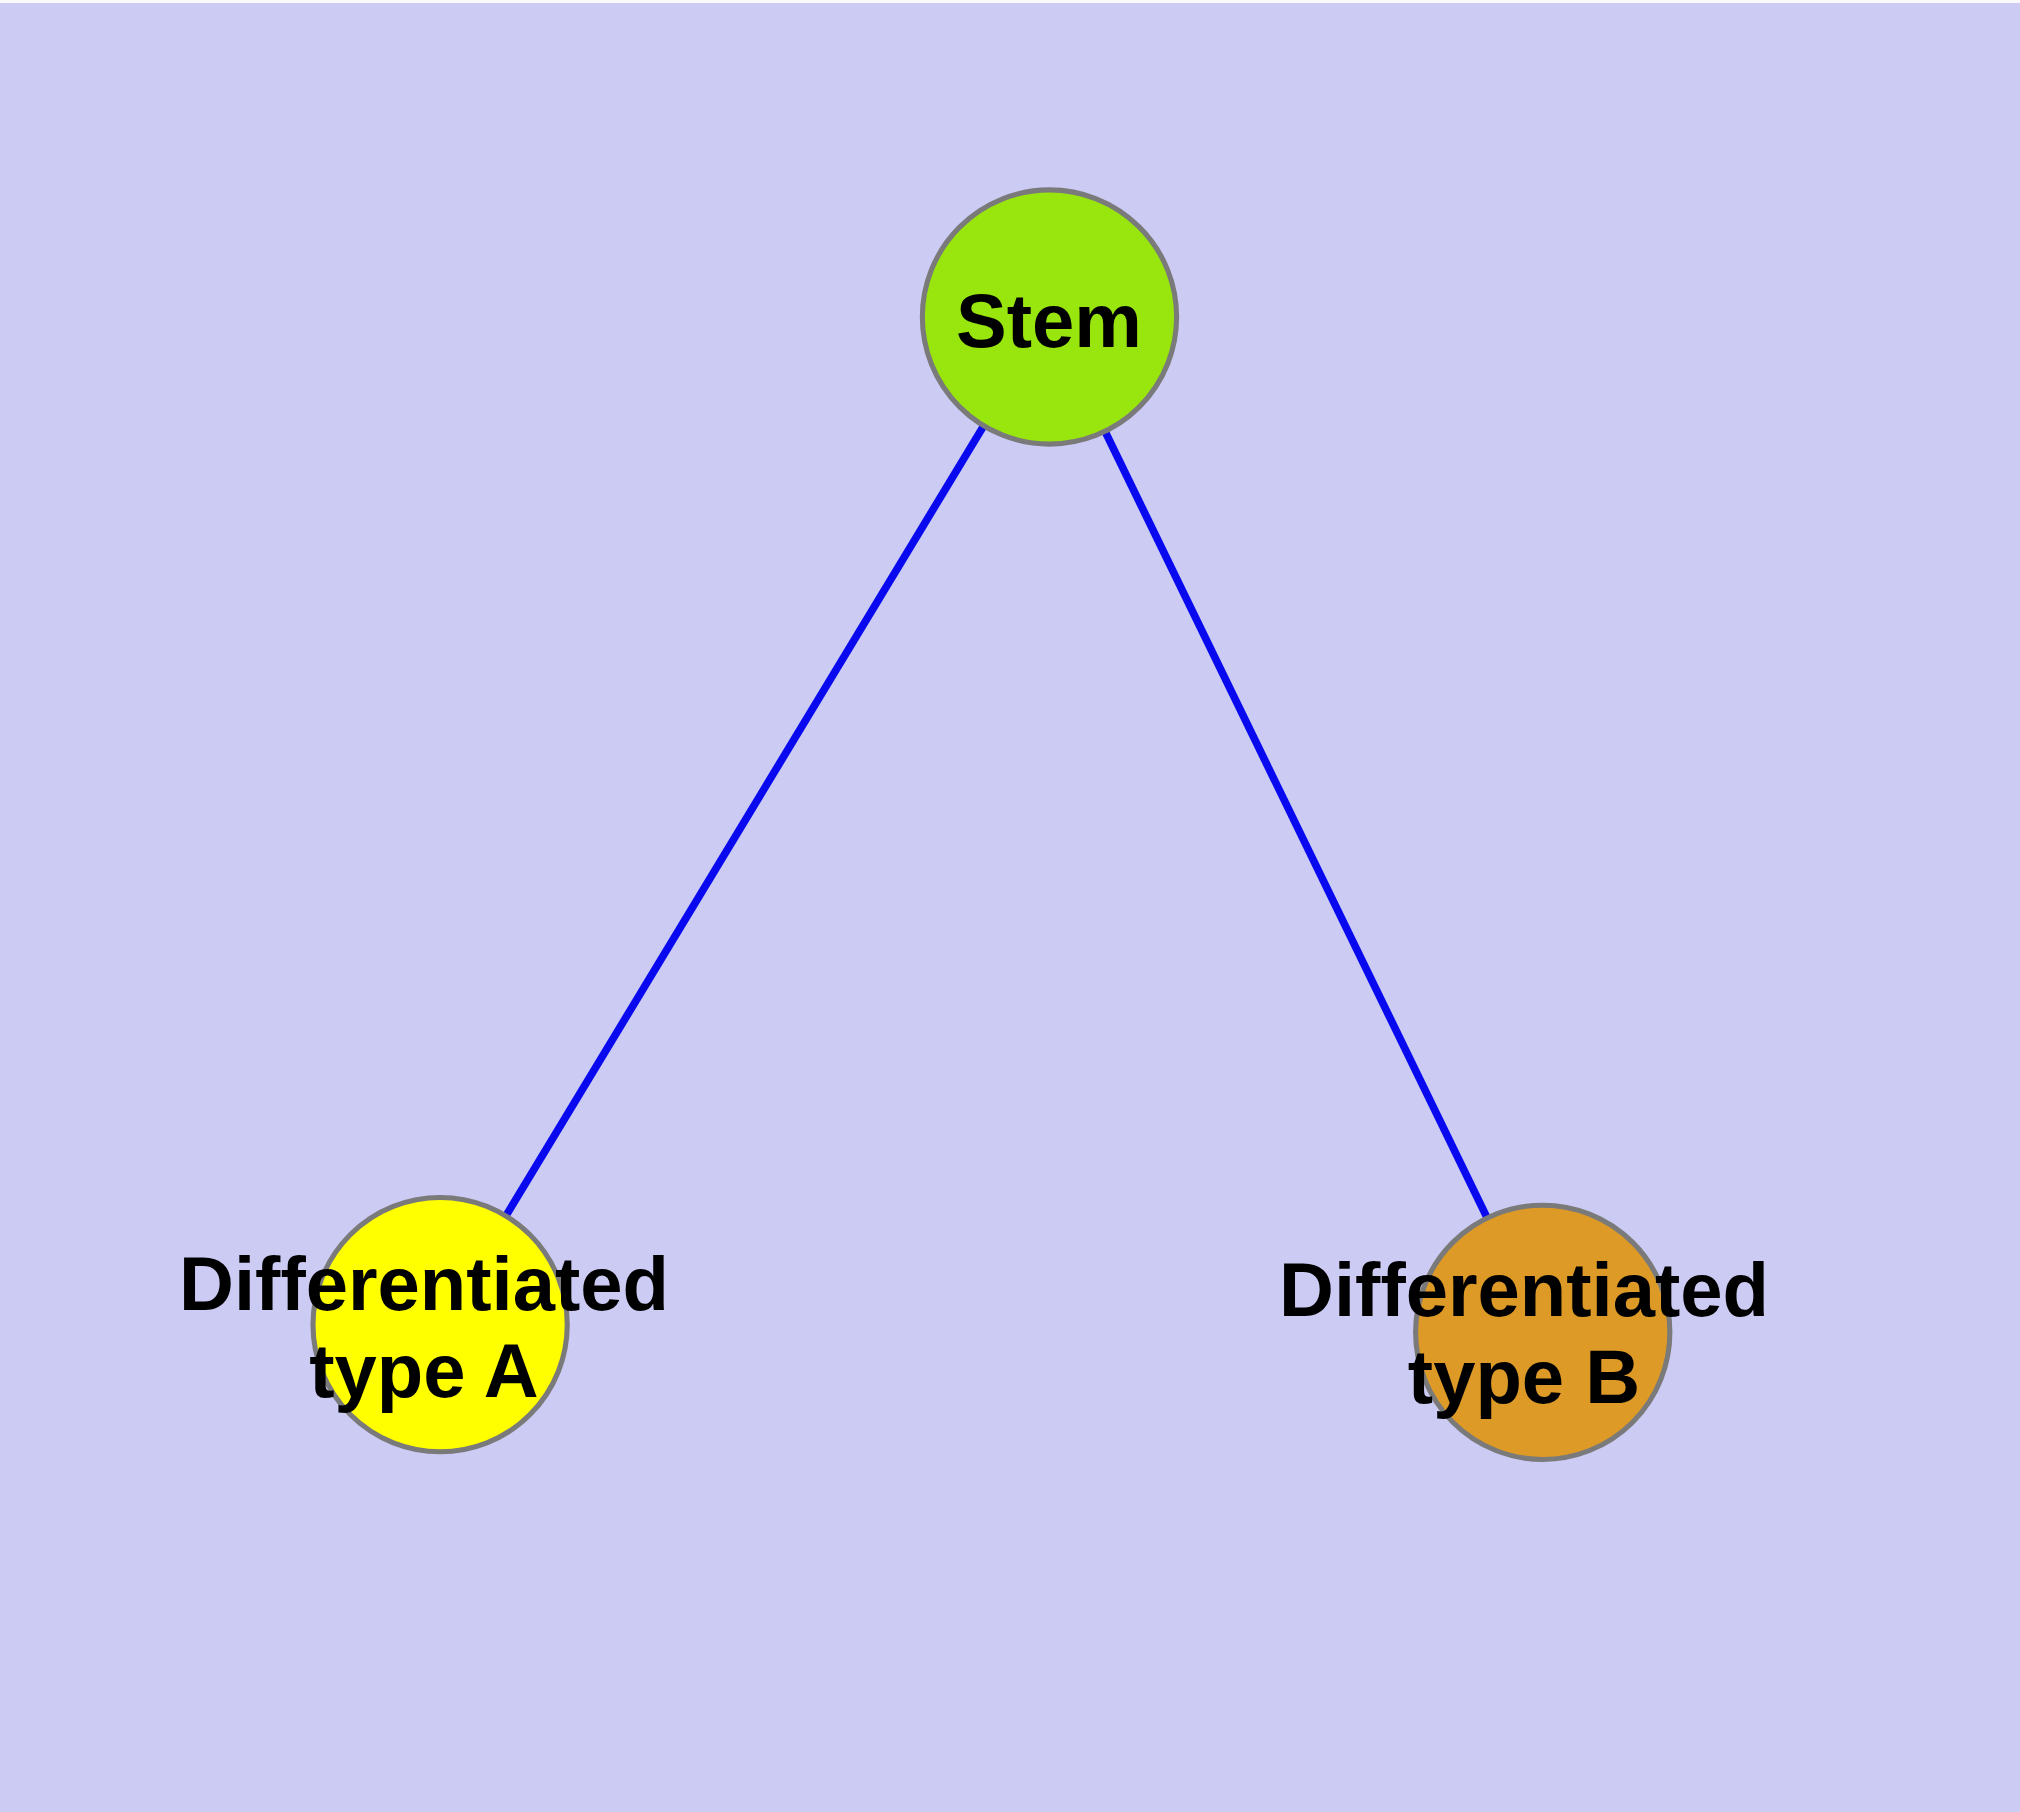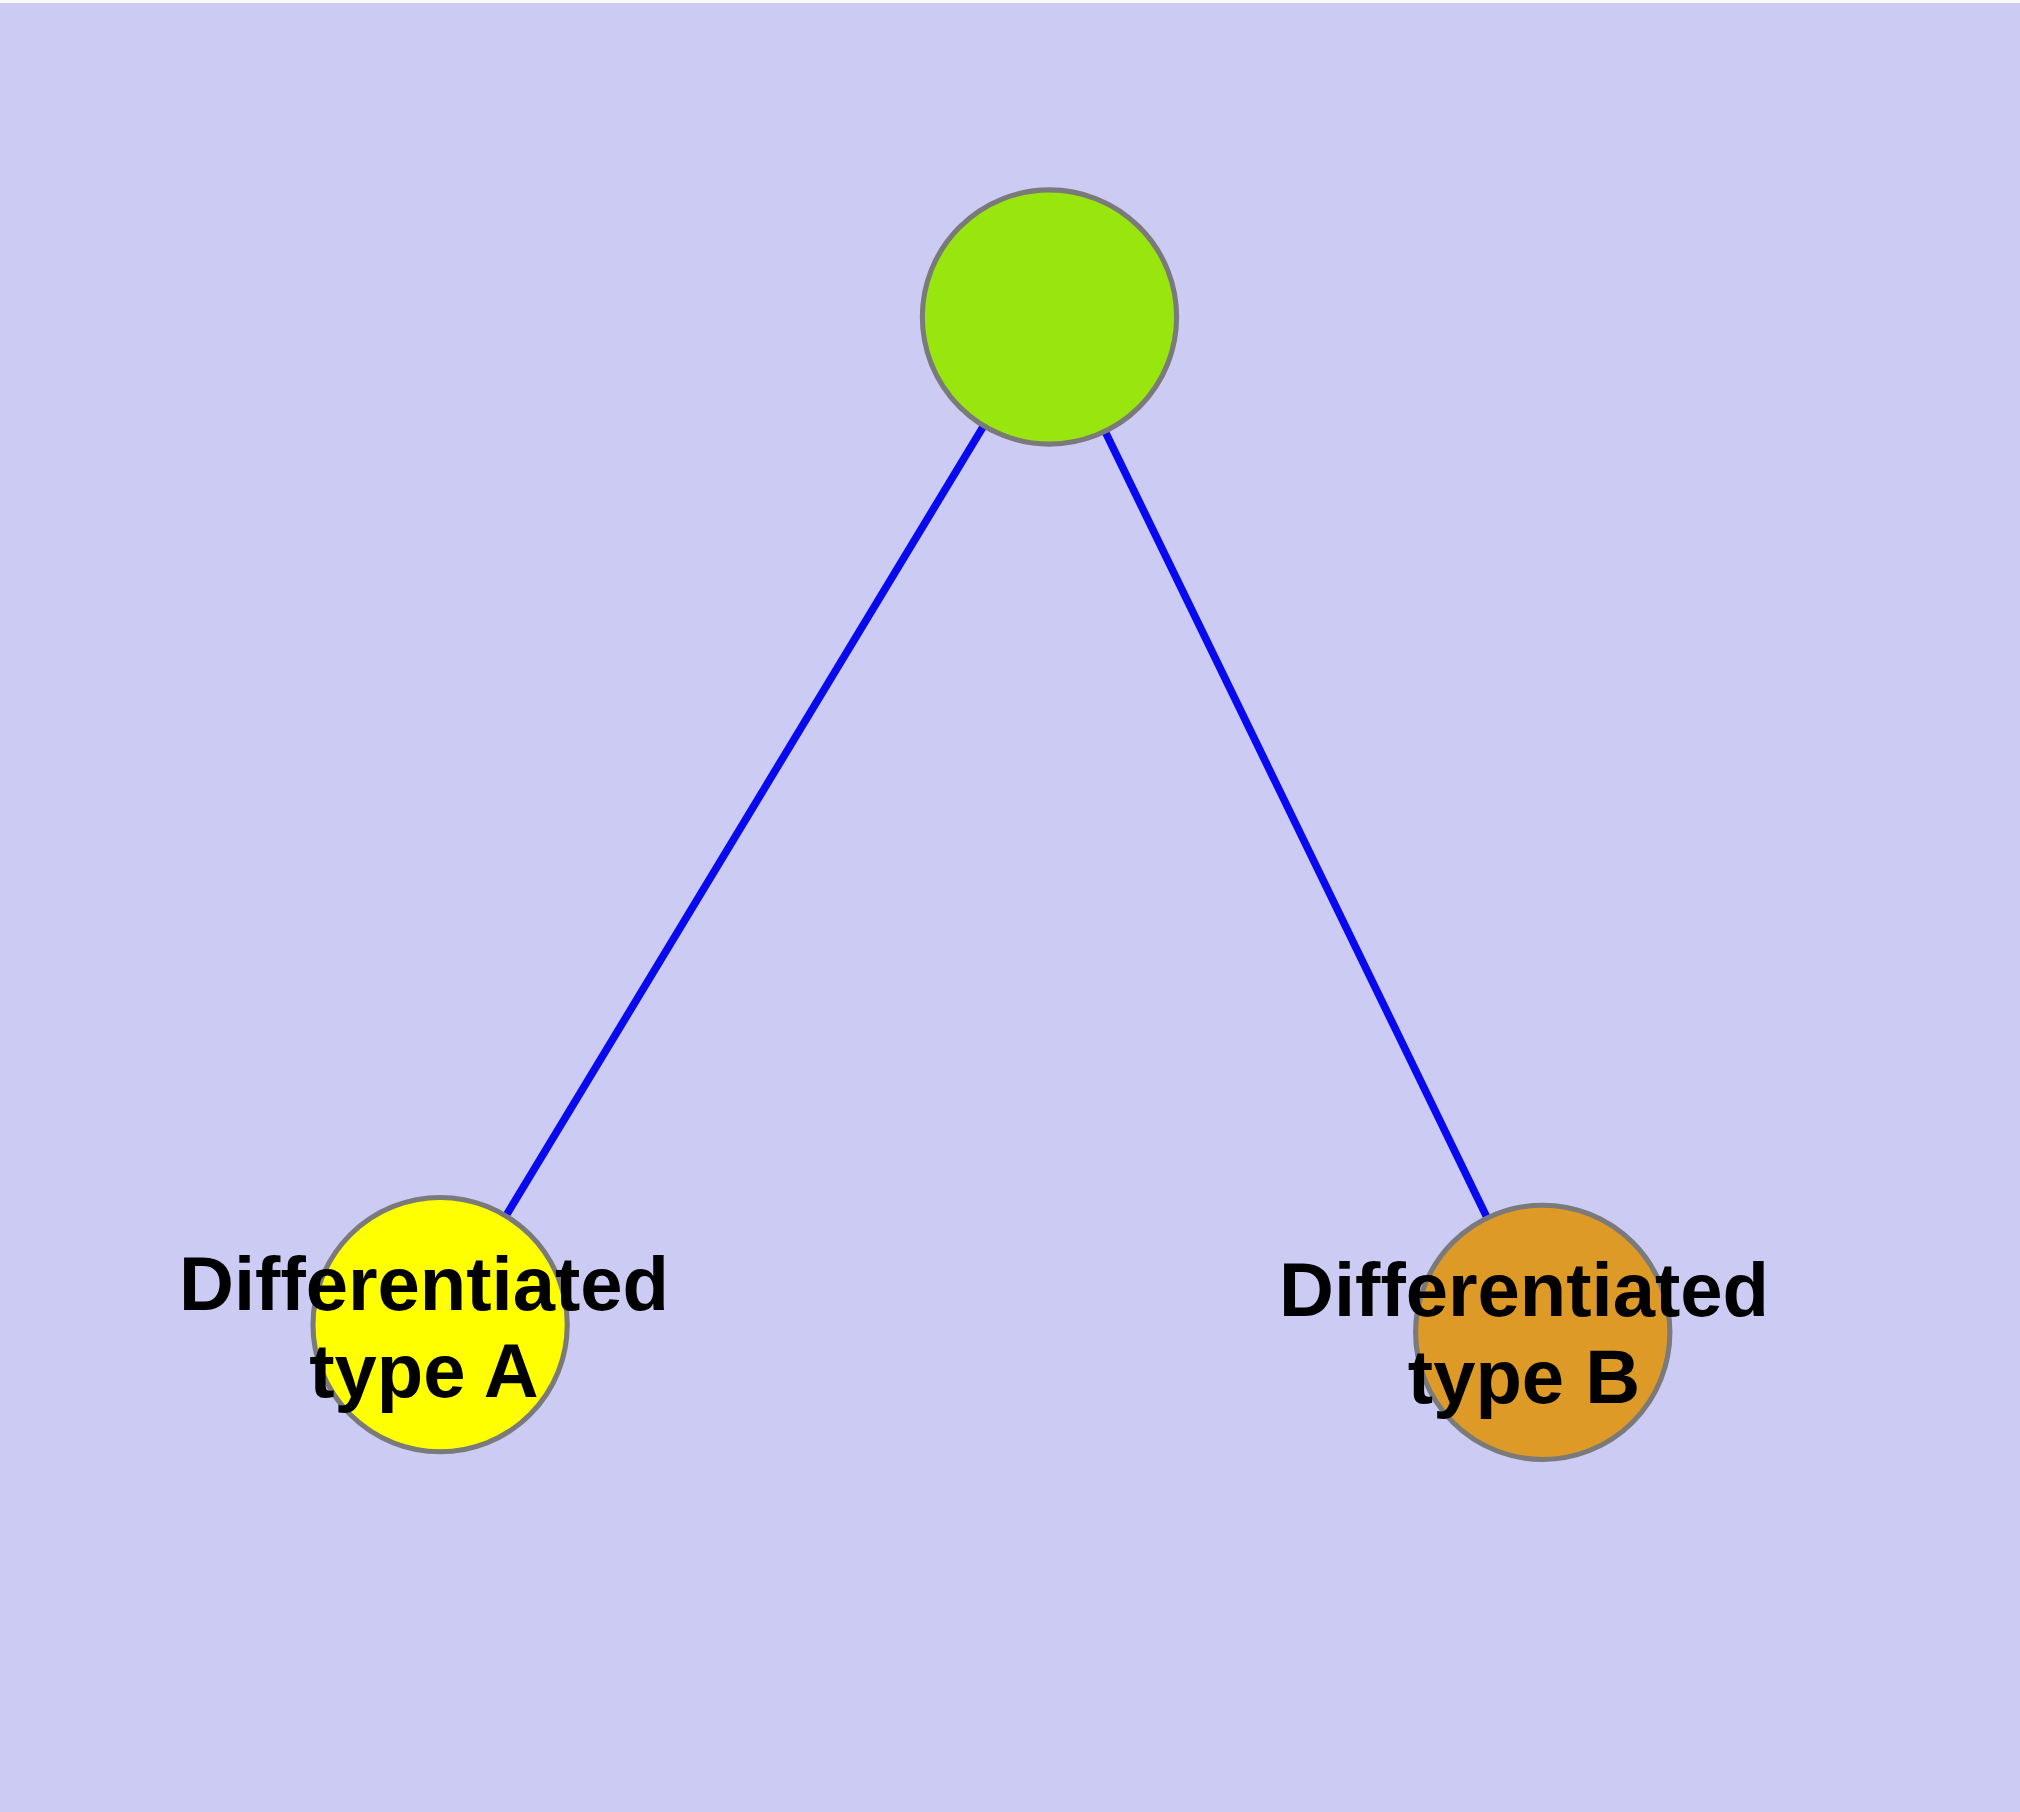--- a/index.html
+++ b/index.html
@@ -43,20 +43,21 @@
   <svg class="graph-svg" width="2021" height="1812" viewBox="0 0 2384 2138">
 
     <line x1="1238" y1="374" x2="519" y2="1563" stroke-width="9" stroke="#0909F0"></line>
     <line x1="1238" y1="374" x2="1820" y2="1572" stroke-width="9" stroke="#0909F0"></line>
 
     <circle cx="1238" cy="374" r="150" stroke-width="6" fill="#98E60D" stroke="#7A7A7A"></circle>
     <circle cx="519" cy="1563" r="150" stroke-width="6" fill="#FFFF00" stroke="#7A7A7A"></circle>
     <circle cx="1820" cy="1572" r="150" stroke-width="6" fill="#DE9A26" stroke="#7A7A7A"></circle>
   </svg>
 
+  <div class="node-label label-stem" style="color: rgb(0, 0, 0);">Stem</div>
 
   <div class="node-label label-type-a" style="color: rgb(0, 0, 0);">Differentiated
 type A</div>
 
   <div class="node-label label-type-b" style="color: rgb(0, 0, 0);">Differentiated
 type B</div>
 </div>
 
 
 </body></html>

